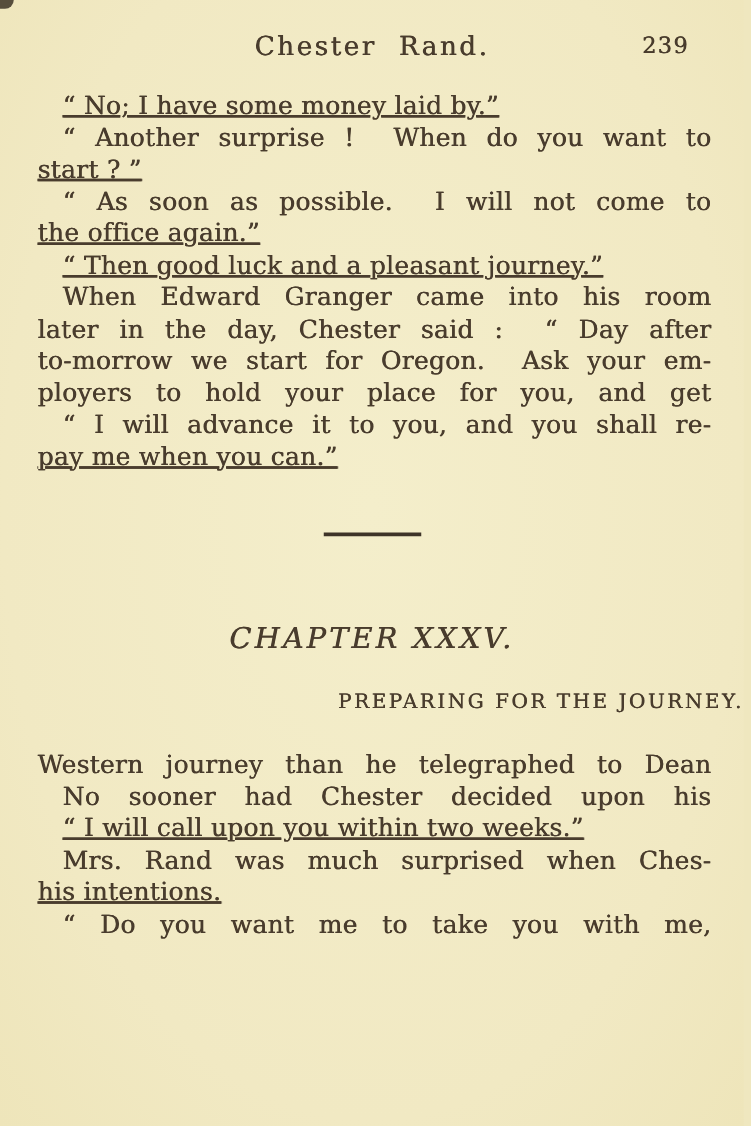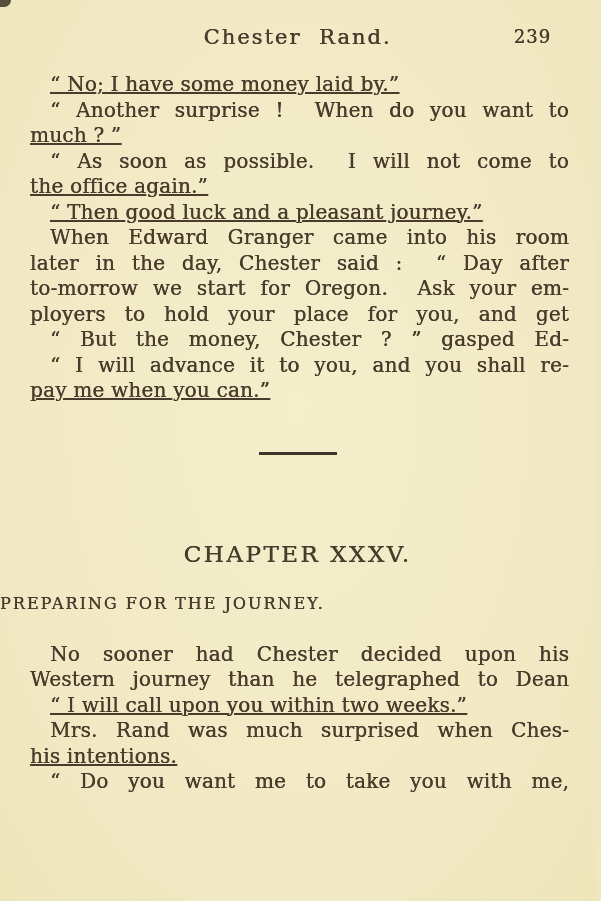--- a/index.html
+++ b/index.html
@@ -65,30 +65,31 @@
   .line.last { text-align-last: left; text-decoration: underline; }
   .line.first { text-indent: 20px; }
   .section-divider {
     width: 78px;
     height: 3px;
     margin: 48px auto 0 auto;
     background: #3e3428;
     border: none;
   }
   .chapter-heading {
-    margin-top: 85px;
+    margin-top: 68px;
     text-align: center;
     font-size: 23px;
     line-height: 28px;
     letter-spacing: 2.5px;
     text-shadow: 0.4px 0 0 currentColor;
+    font-style: italic;
   }
   .chapter-subheading {
     margin-top: 26px;
-    text-align: left;
+    text-align: right;
     font-size: 16px;
     line-height: 20px;
     letter-spacing: 2px;
     text-shadow: 0.35px 0 0 currentColor;
   }
 </style>
 </head>
 <body>
 
 <div class="page">
@@ -99,54 +100,53 @@
     <span class="running-title">Chester Rand.</span>
     <span class="page-number">239</span>
   </div>
 
   <div class="text-block body-1">
       <div class="para">
         <div class="line first last">“ No; I have some money laid by.”</div>
       </div>
       <div class="para">
         <div class="line first">“ Another surprise !&nbsp; When do you want to</div>
-        <div class="line last">much ? ”</div>
+        <div class="line last">start ? ”</div>
       </div>
       <div class="para">
         <div class="line first">“ As soon as possible.&nbsp; I will not come to</div>
         <div class="line last">the office again.”</div>
       </div>
       <div class="para">
         <div class="line first last">“ Then good luck and a pleasant journey.”</div>
       </div>
       <div class="para">
         <div class="line first">When Edward Granger came into his room</div>
         <div class="line">later in the day, Chester said :&nbsp; “ Day after</div>
         <div class="line">to-morrow we start for Oregon.&nbsp; Ask your em-</div>
         <div class="line">ployers to hold your place for you, and get</div>
       </div>
       <div class="para">
-        <div class="line first">“ But the money, Chester ? ” gasped Ed-</div>
       </div>
       <div class="para">
         <div class="line first">“ I will advance it to you, and you shall re-</div>
         <div class="line last">pay me when you can.”</div>
       </div>
     </div>
 
   <hr class="section-divider">
 
   <div class="chapter-heading">CHAPTER XXXV.</div>
 
   <div class="chapter-subheading">PREPARING FOR THE JOURNEY.</div>
 
   <div class="text-block body-2">
       <div class="para">
+        <div class="line">Western journey than he telegraphed to Dean</div>
         <div class="line first">No sooner had Chester decided upon his</div>
-        <div class="line">Western journey than he telegraphed to Dean</div>
       </div>
       <div class="para">
         <div class="line first last">“ I will call upon you within two weeks.”</div>
       </div>
       <div class="para">
         <div class="line first">Mrs. Rand was much surprised when Ches-</div>
         <div class="line last">his intentions.</div>
       </div>
       <div class="para">
         <div class="line first">“ Do you want me to take you with me,</div>

